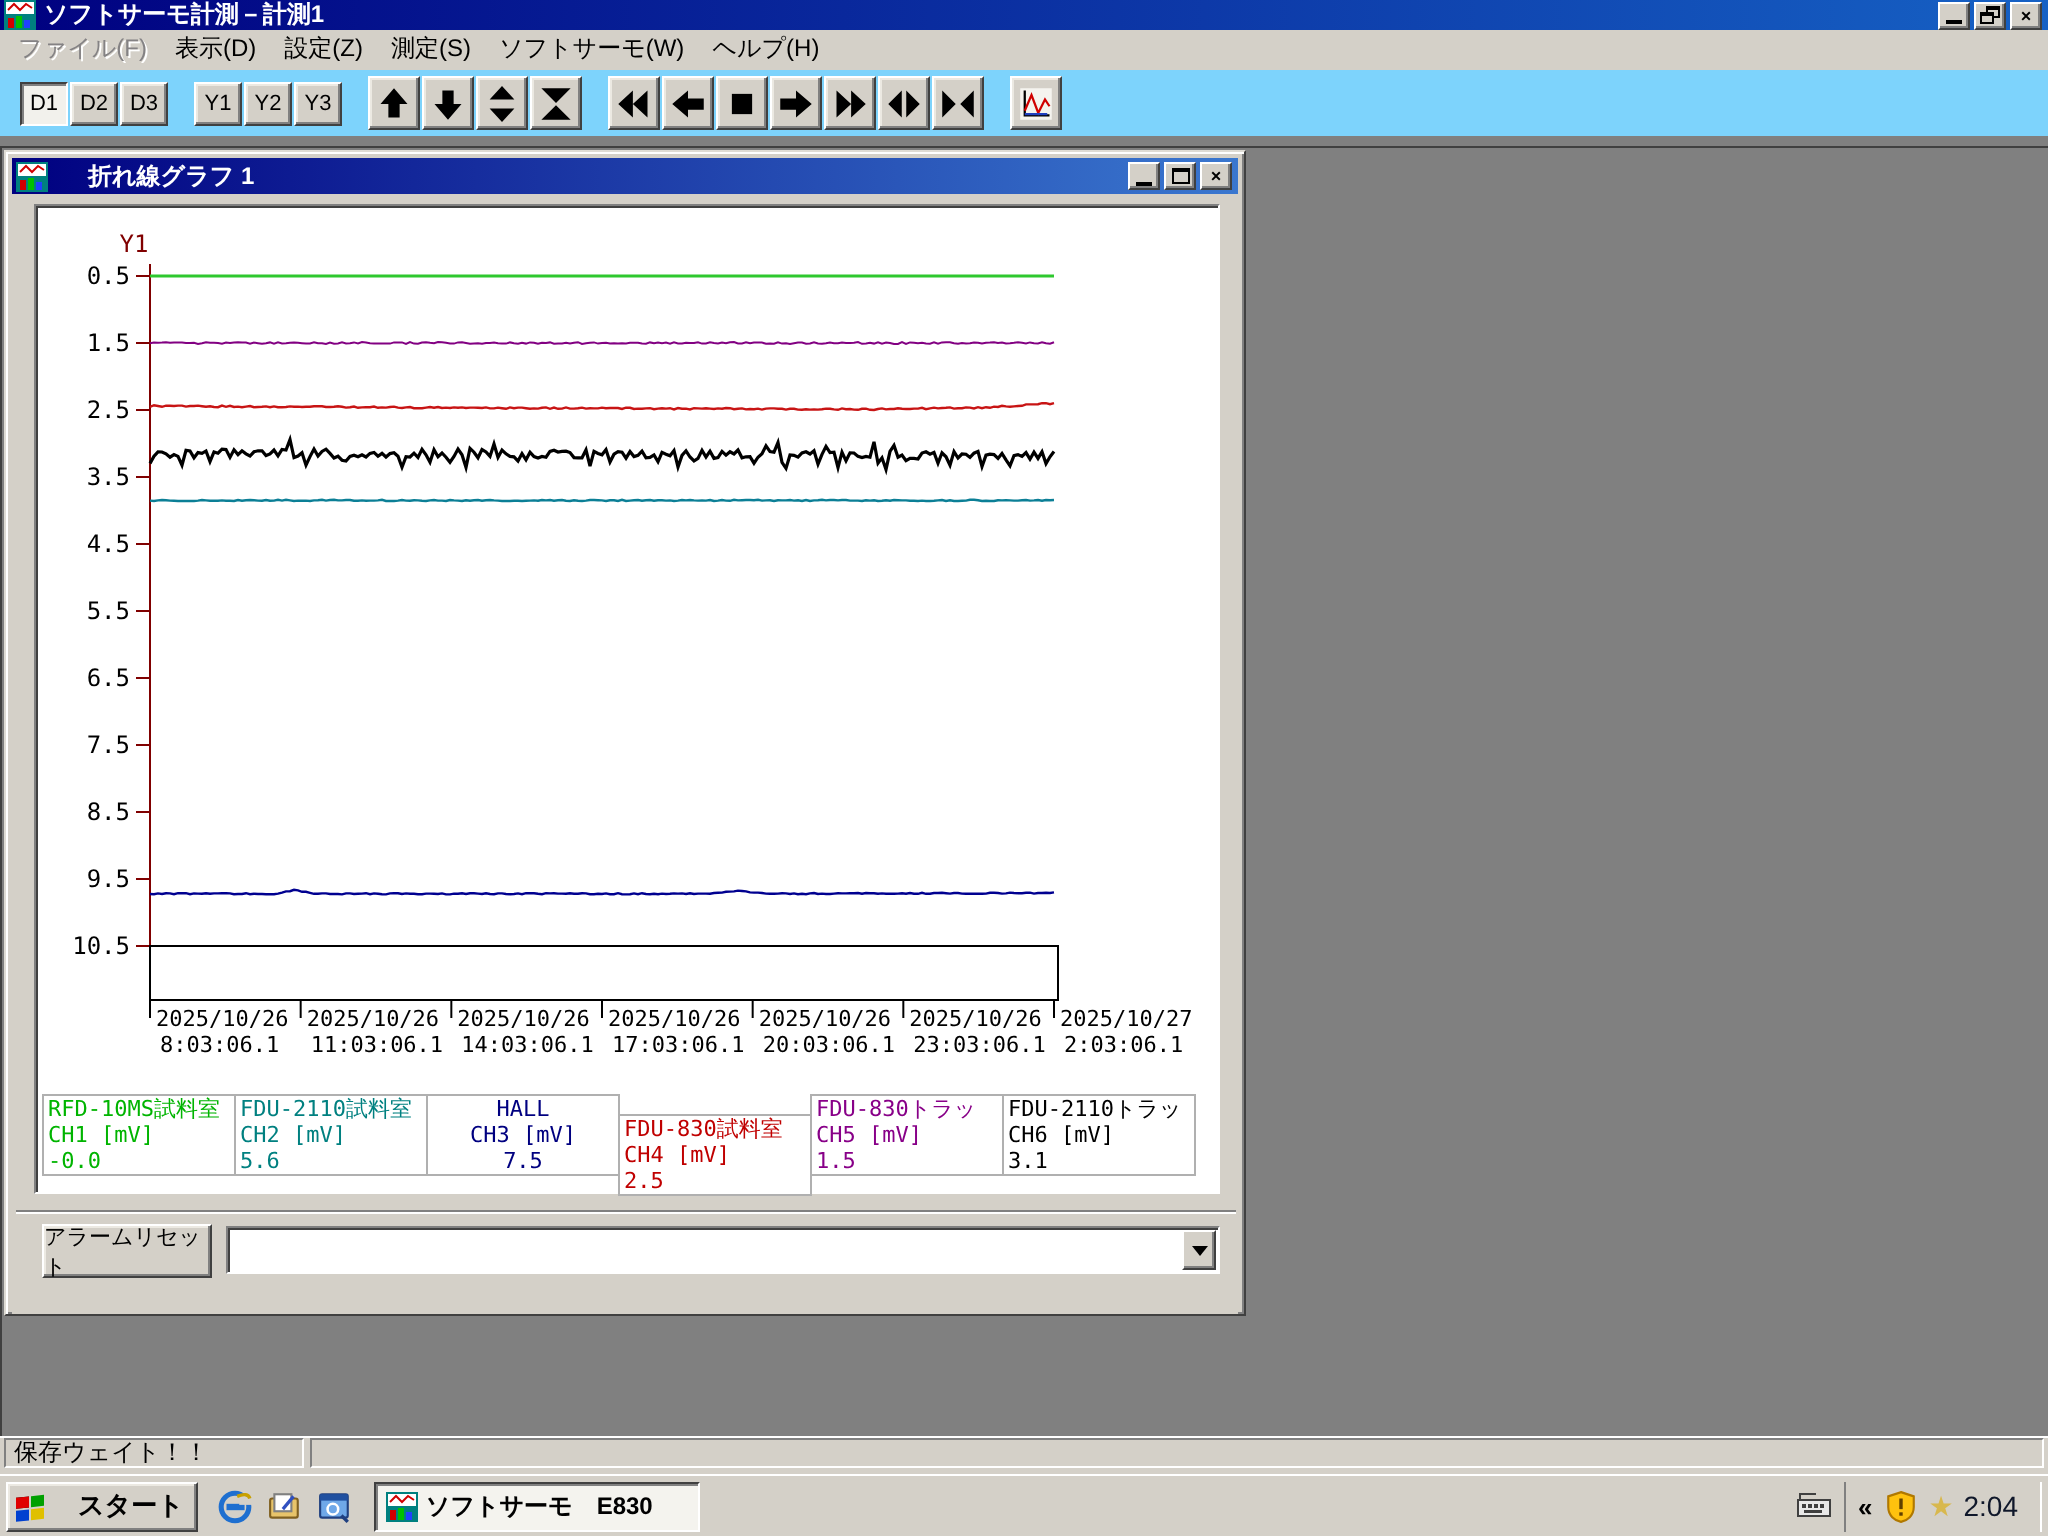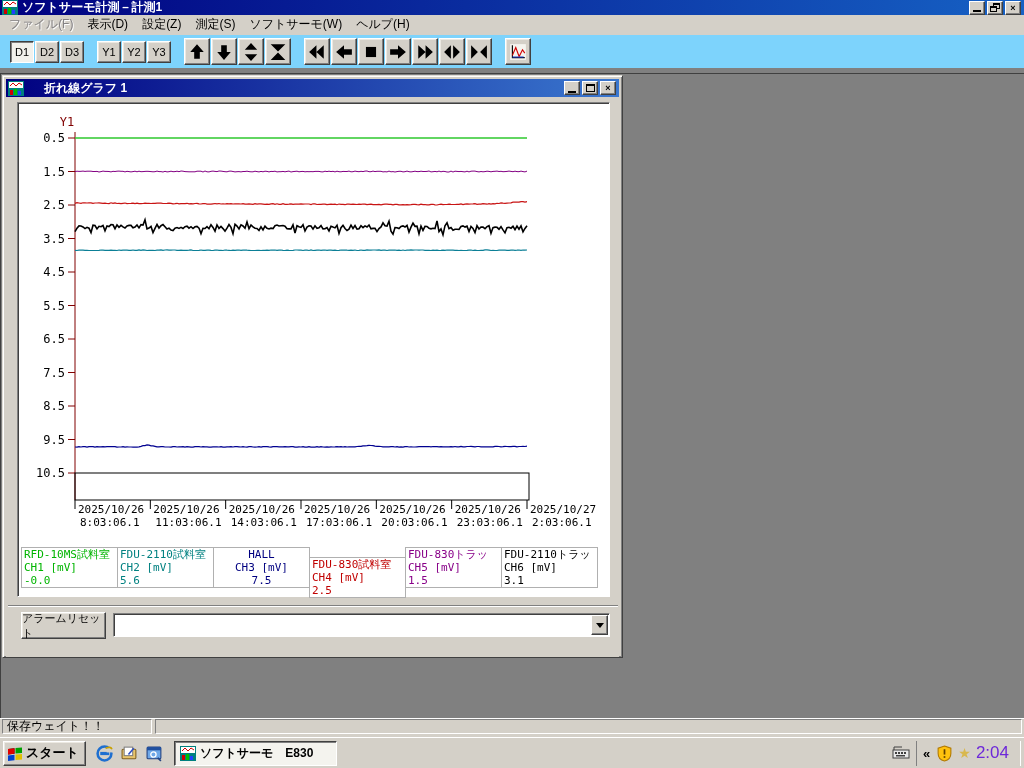--- a/index.html
+++ b/index.html
@@ -55,28 +55,28 @@
   .combo-btn .arr { width:0; height:0; border-left:4px solid transparent; border-right:4px solid transparent; border-top:5px solid #000; }
 
   
   .statusbar { position:absolute; left:0; top:718px; width:1024px; height:19px; background:#d4d0c8; display:flex; padding:0 2px; gap:3px; border-top:1px solid #fff; }
   .spanel { height:15px; border:1px solid; border-color:#808080 #fff #fff #808080; padding:0 4px; font-size:12px; line-height:13px; color:#000; }
   .spanel.left { width:150px; }
   .spanel.right { flex:1; }
 
   
   .taskbar { position:absolute; left:0; top:737px; width:1024px; height:31px; background:#d4d0c8; border-top:1px solid #fff; display:flex; align-items:center; padding:0 3px; }
-  .startbtn { height:25px; padding:0 6px 0 3px; background:#d4d0c8; border:1px solid; border-color:#fff #404040 #404040 #fff; box-shadow:inset -1px -1px 0 #808080, inset 1px 1px 0 #ece9e2; display:flex; align-items:center; gap:3px; font-weight:bold; font-size:13px; color:#000; }
+  .startbtn { height:25px; padding:0 6px 0 3px; background:#d4d0c8; border:1px solid; border-color:#fff #404040 #404040 #fff; box-shadow:inset -1px -1px 0 #808080, inset 1px 1px 0 #ece9e2; display:flex; align-items:center; gap:16px; font-weight:bold; font-size:13px; color:#000; }
   .qlaunch { display:flex; align-items:center; gap:7px; margin:0 10px; }
   .qicon { width:18px; height:18px; display:flex; align-items:center; justify-content:center; }
   .taskitem { height:25px; width:163px; background:#f4f3ee; border:1px solid; border-color:#404040 #fff #fff #404040; box-shadow:inset 1px 1px 0 #808080; display:flex; align-items:center; gap:4px; padding:0 5px; font-weight:bold; font-size:12px; color:#000; }
   .tray { margin-left:auto; display:flex; align-items:center; gap:6px; }
   .tray-inset { height:25px; display:flex; align-items:center; gap:5px; padding:0 8px 0 6px; border-left:1px solid #808080; box-shadow:-1px 0 0 #fff inset; }
   .chevron { font-size:13px; font-weight:bold; color:#000; }
-  .clock { font-size:17px; color:#6d28d9; padding-right:4px; }
+  .clock { font-size:14px; color:#0f172a; padding-right:4px; }
   .star { color:#d8b84e; font-size:14px; }
 </style>
 </head>
 <body>
 
 <div class="titlebar">
   <span class="appicon">
     <svg width="16" height="15" viewBox="0 0 16 15">
       <rect x="0" y="0" width="16" height="15" fill="#00807f"></rect>
       <rect x="1" y="1" width="14" height="6" fill="#fff"></rect>

